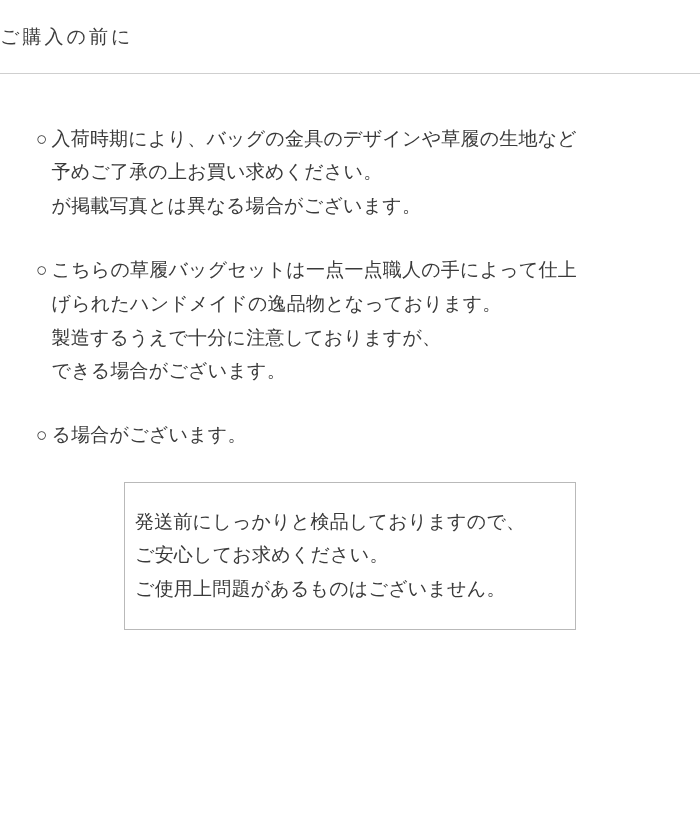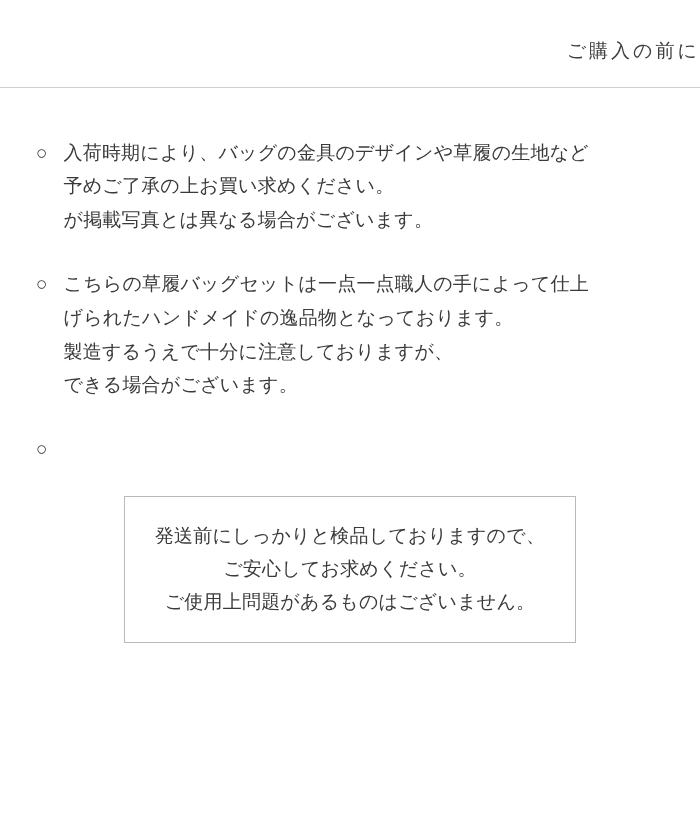--- a/index.html
+++ b/index.html
@@ -17,22 +17,22 @@
   .page {
     position: relative;
     width: 700px;
     height: 832px;
     box-sizing: border-box;
     overflow: hidden;
   }
 
   
   .header {
-    padding-top: 38px;
-    text-align: right;
+    padding-top: 24px;
+    text-align: left;
   }
   .header-sub {
     font-family: "Liberation Serif", serif;
     font-size: 19px;
     letter-spacing: 3px;
     color: #3d3d3d;
     line-height: 1.4;
   }
   .header-title {
     font-family: "Liberation Serif", serif;
@@ -65,39 +65,37 @@
     line-height: 1.75;
     color: #3a3a3a;
     margin-right: 4px;
   }
   .note-body {
     flex: 1 1 auto;
     font-size: 19px;
     line-height: 1.78;
     color: #3a3a3a;
     letter-spacing: 0.2px;
-    margin-left: 12px;
   }
   .note-line {
     display: block;
     white-space: nowrap;
   }
 
   
   .box-wrap {
     display: flex;
     justify-content: center;
     margin-top: 28px;
   }
   .box {
     border: 1px solid #b9b9b9;
     width: 452px;
     box-sizing: border-box;
     padding: 22px 10px 24px 10px;
-    text-align: center;
   }
   .box-line {
     display: block;
     font-size: 19px;
     line-height: 1.75;
     color: #3a3a3a;
     letter-spacing: 0.2px;
   }
 </style>
 </head>
@@ -127,20 +125,21 @@
         <span class="note-line">こちらの草履バッグセットは一点一点職人の手によって仕上</span>
         <span class="note-line">げられたハンドメイドの逸品物となっております。</span>
         <span class="note-line">製造するうえで十分に注意しておりますが、</span>
         <span class="note-line">できる場合がございます。</span>
       </div>
     </div>
 
     <div class="note">
       <span class="note-marker">○</span>
       <div class="note-body">
+        <span class="note-line">る場合がございます。</span>
       </div>
     </div>
 
   </div>
 
   <div class="box-wrap">
     <div class="box">
       <span class="box-line">発送前にしっかりと検品しておりますので、</span>
       <span class="box-line">ご安心してお求めください。</span>
       <span class="box-line">ご使用上問題があるものはございません。</span>

